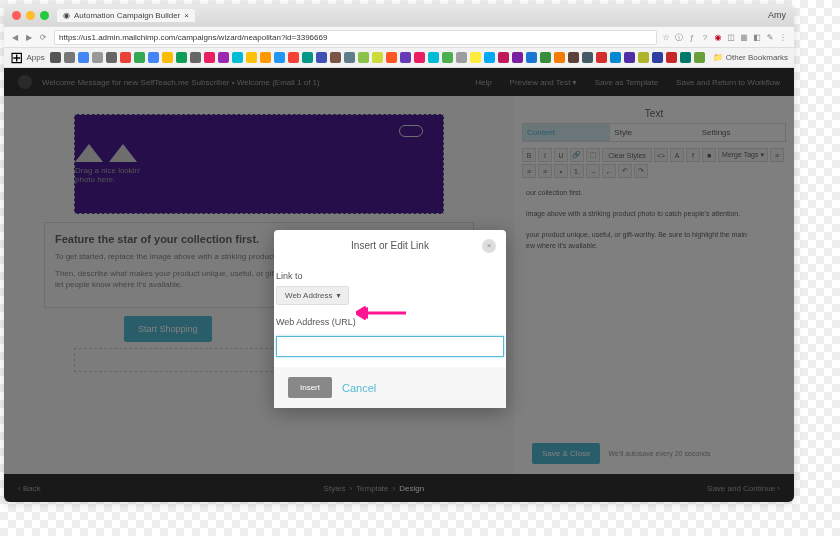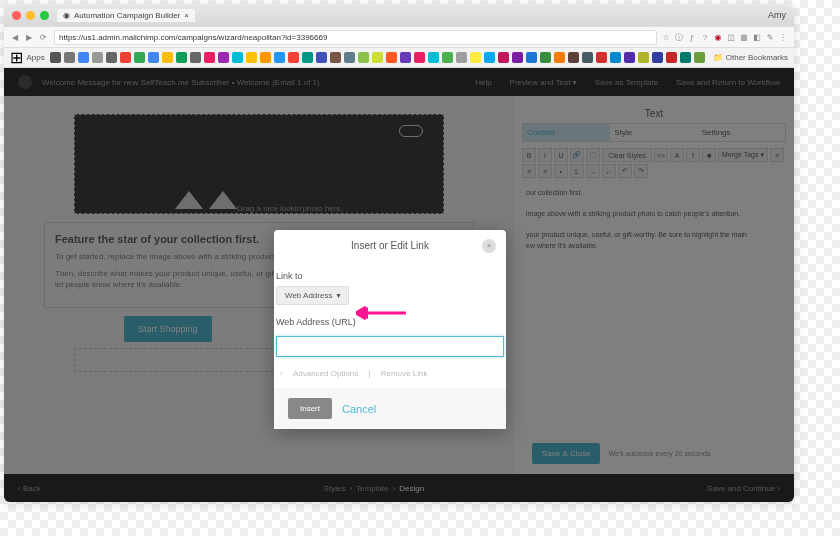--- a/index.html
+++ b/index.html
@@ -21,21 +21,21 @@
 .bm{width:11px;height:11px;border-radius:2px;flex-shrink:0}
 .bmtxt{font-size:8px;color:#555;margin-right:2px}
 .obm{margin-left:auto;font-size:8px;color:#555;display:flex;align-items:center;gap:2px}
 .app{position:relative;height:434px;background:#f9f9f9}
 .overlay{position:absolute;inset:0;background:rgba(0,0,0,0.5);z-index:5}
 .topbar{height:28px;background:#333;display:flex;align-items:center;padding:0 14px;font-size:8px;color:#aaa}
 .logo{width:14px;height:14px;background:#555;border-radius:50%;margin-right:10px}
 .tblinks{margin-left:auto;display:flex;gap:18px}
 .canvas{display:flex;height:378px}
 .left{flex:1;padding:12px 40px;position:relative}
-.ph{border:1px dashed #ccc;background:#404040;height:100px;display:flex;align-items:flex-end;justify-content:center;font-size:8px;color:#aaa;margin:6px 30px}
+.ph{border:1px dashed #ccc;background:#4c1d95;height:100px;display:flex;flex-direction:column;align-items:flex-start;justify-content:center;font-size:8px;color:#aaa;margin:6px 30px}
 .mtn{display:flex;gap:6px;margin-bottom:4px}
 .mtn div{width:0;height:0;border-left:14px solid transparent;border-right:14px solid transparent;border-bottom:18px solid #ddd}
 .cloud{position:absolute;right:20px;top:10px;width:24px;height:12px;border:1px solid #ddd;border-radius:10px}
 .feat{border:1px solid #ddd;padding:10px;margin:8px 0;font-size:8px;color:#888}
 .feat h3{font-size:11px;color:#666;margin-bottom:6px;font-weight:bold}
 .feat p{margin-bottom:6px;line-height:1.4}
 .shop{background:#52bad5;color:#fff;padding:8px 14px;font-size:9px;border:none;border-radius:2px;margin-left:80px}
 .dbox{border:1px dashed #ccc;height:24px;margin:6px 30px}
 .right{width:280px;background:#fff;padding:8px;font-size:8px}
 .r-title{text-align:center;font-size:10px;padding:4px;color:#666}
@@ -254,26 +254,20 @@
     <div class="mclose">×</div>
    </div>
    <div class="mbody">
     <div class="mlbl">Link to</div>
     <div class="msel">
      <span>Web Address</span>
      <span>▾</span>
     </div>
     <div class="mlbl" style="margin-top:12px">Web Address (URL)</div>
     <input class="minp" value="" style="">
-    <div class="madv">
-     <span>›</span>
-     <span>Advanced Options</span>
-     <span>|</span>
-     <span>Remove Link</span>
-    </div>
    </div>
    <div class="mfoot">
     <button class="mins">Insert</button>
     <span class="mcan">Cancel</span>
    </div>
   </div>
 
   <div class="arrow">
    <svg viewBox="0 0 50 20">
           <path d="M50 10 L12 10 M12 10 L0 10 L10 4 M0 10 L10 16" stroke="#ff1493" stroke-width="3" fill="none"></path>

